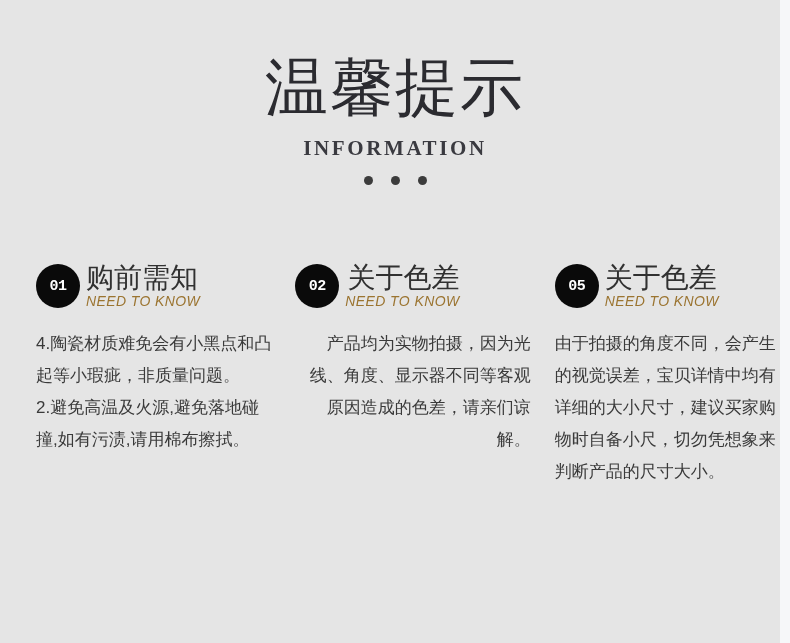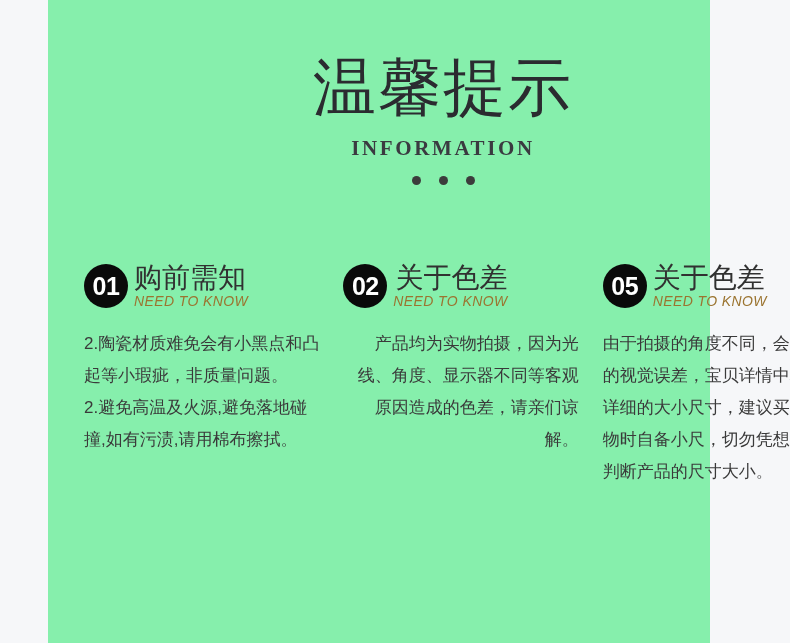--- a/index.html
+++ b/index.html
@@ -9,24 +9,23 @@
   body {
     width: 790px;
     height: 643px;
     background: #f6f7f9;
     font-family: "Liberation Sans", "DejaVu Sans", sans-serif;
     overflow: hidden;
   }
 
   .page {
     position: relative;
-    width: 662px;
+    width: 780px;
     height: 643px;
-    background: #86efac;
-    margin-left: 48px;
+    background: #e5e5e5;
   }
 
   
   .header {
     position: absolute;
     top: 52px;
     left: 0;
     width: 790px;
     text-align: center;
   }
@@ -83,22 +82,22 @@
     align-items: flex-start;
     height: 52px;
   }
   .badge {
     width: 44px;
     height: 44px;
     min-width: 44px;
     border-radius: 50%;
     background: #0a0a0a;
     color: #ffffff;
-    font-family: Liberation Sans, sans-serif;
-    font-size: 25px;
+    font-family: Liberation Mono, monospace;
+    font-size: 15px;
     font-weight: 700;
     display: flex;
     align-items: center;
     justify-content: center;
     letter-spacing: -0.5px;
     margin-top: 2px;
   }
   .head-text {
     margin-left: 6px;
     display: flex;
@@ -150,21 +149,21 @@
 
     <div class="col col-1">
       <div class="col-head">
         <div class="badge">01</div>
         <div class="head-text">
           <div class="head-cn">购前需知</div>
           <div class="head-en">NEED TO KNOW</div>
         </div>
       </div>
       <div class="col-body">
-        <p class="para">2.陶瓷材质难免会有小黑点和凸起等小瑕疵，非质量问题。</p>
+        <p class="para">4.陶瓷材质难免会有小黑点和凸起等小瑕疵，非质量问题。</p>
         <p class="para">2.避免高温及火源,避免落地碰撞,如有污渍,请用棉布擦拭。</p>
       </div>
     </div>
 
     <div class="col col-2">
       <div class="col-head">
         <div class="badge">02</div>
         <div class="head-text">
           <div class="head-cn">关于色差</div>
           <div class="head-en">NEED TO KNOW</div>

